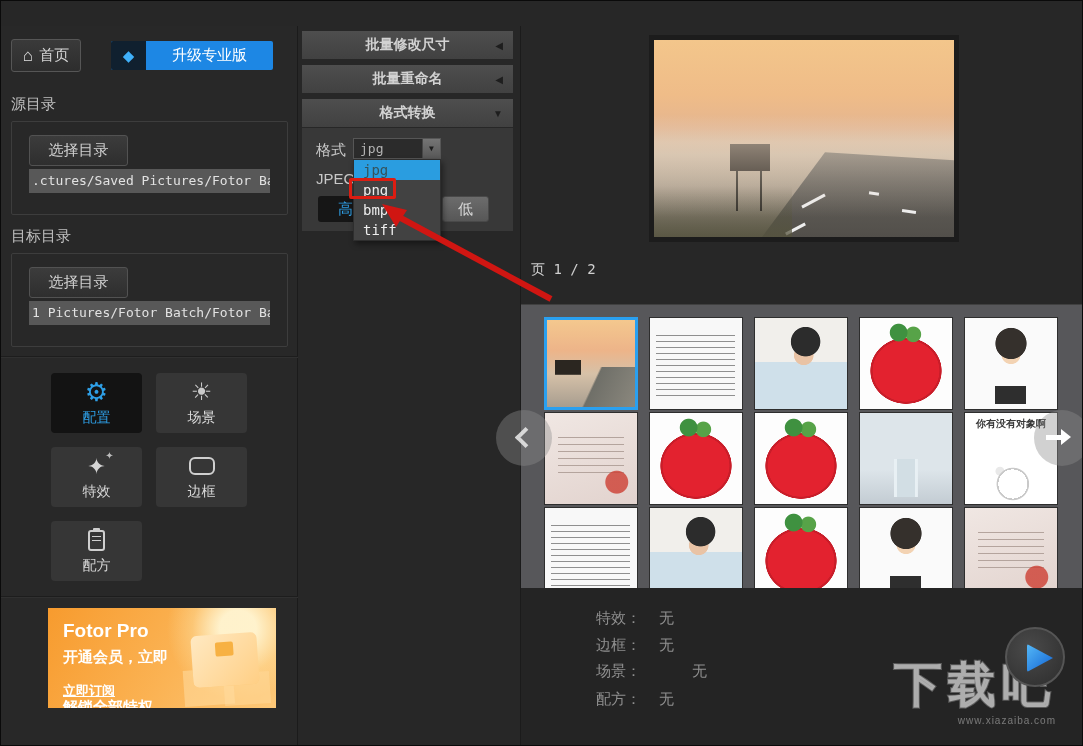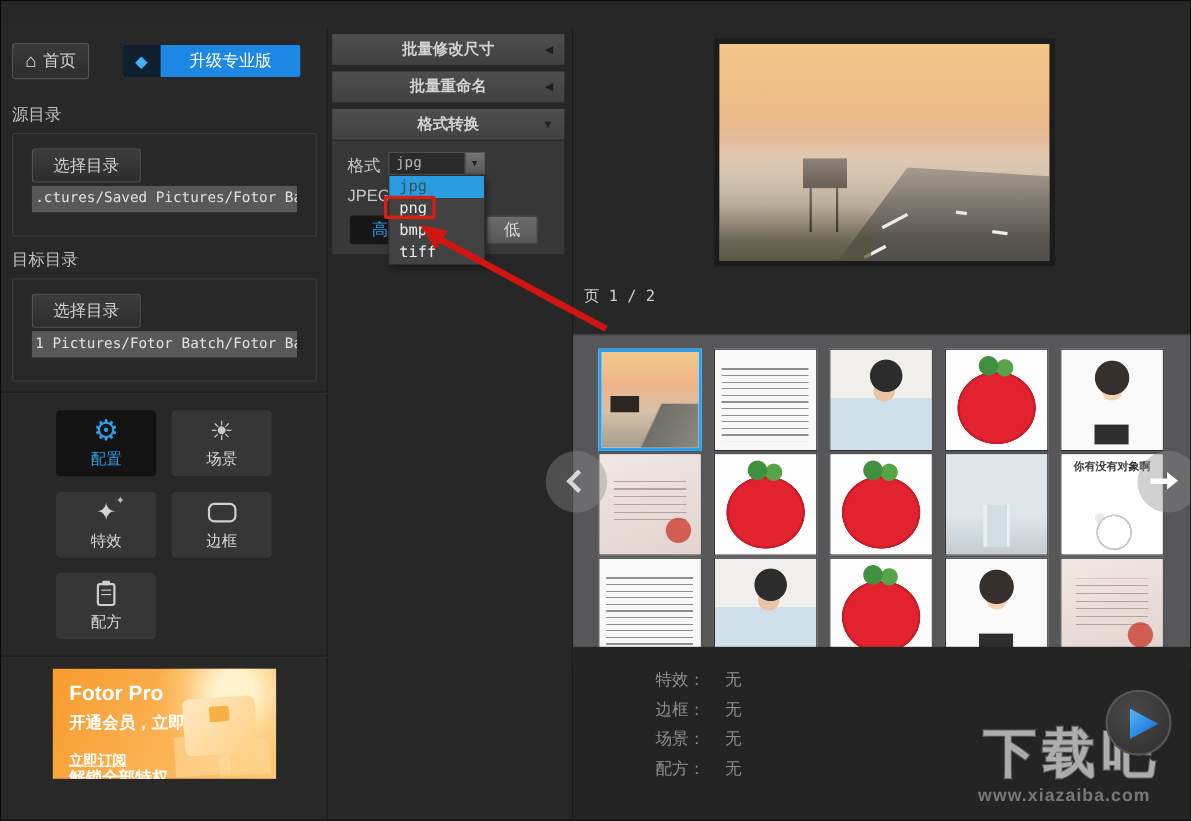--- a/index.html
+++ b/index.html
@@ -57,21 +57,21 @@
   .g-gear { font-size:26px; color:#2e9fe6; font-family:"DejaVu Sans",sans-serif; }
   .g-sun  { font-size:24px; color:#c9c9c9; font-family:"DejaVu Sans",sans-serif; }
   .g-spark { font-size:22px; color:#d5d5d5; position:relative; font-family:"DejaVu Sans",sans-serif; }
   .g-spark::after { content:"✦"; position:absolute; font-size:10px; right:-8px; top:-4px; color:#bdbdbd; }
   .g-frame { width:26px; height:18px; border:2px solid #cfcfcf; border-radius:6px; }
   .g-clip { position:relative; width:17px; height:21px; border:2px solid #cfcfcf; border-radius:3px; }
   .g-clip::before { content:""; position:absolute; left:3px; top:-4px; width:7px; height:4px; background:#cfcfcf; border-radius:1px; }
   .g-clip::after { content:""; position:absolute; left:2px; top:4px; width:9px; height:1.5px; background:#cfcfcf;
     box-shadow:0 4px 0 #cfcfcf; }
 
-  .banner { position:absolute; left:47px; top:582px; width:203px; height:100px; overflow:hidden;
+  .banner { position:absolute; left:47px; top:582px; width:228px; height:100px; overflow:hidden;
     background:linear-gradient(120deg,#f79b2e 0%,#fbb354 55%,#fdc878 100%); }
   .banner::before { content:""; position:absolute; right:-10px; top:-18px; width:120px; height:110px;
     background:radial-gradient(circle at 60% 35%, rgba(255,245,210,.95) 0 18%, rgba(255,235,180,.35) 45%, rgba(255,235,180,0) 70%); }
   .cube { position:absolute; right:18px; top:26px; width:66px; height:52px; border-radius:6px;
     background:linear-gradient(135deg,#ffe9c2,#ffcf85); transform:rotate(-4deg);
     box-shadow:-18px 26px 0 -8px rgba(255,220,160,.55), 20px 30px 0 -10px rgba(255,215,150,.6); }
   .cube::after { content:""; position:absolute; left:24px; top:8px; width:18px; height:14px;
     background:#f7b143; border-radius:2px; }
   .banner-title { position:absolute; left:15px; top:12px; font-size:19px; font-weight:bold; color:#fff; }
   .banner-line { position:absolute; left:15px; font-size:15px; font-weight:bold; color:#fff; }
@@ -178,21 +178,21 @@
   .status-row .val { margin-left:18px; }
 
   .play-btn { position:absolute; left:1004px; top:626px; width:60px; height:60px; border-radius:50%;
     background:radial-gradient(circle at 40% 35%, #4a4a4a, #343434 75%); border:2px solid #555; z-index:6; }
   .play-tri { position:absolute; left:20px; top:15px; width:26px; height:28px;
     background:linear-gradient(135deg,#55b9f7,#1162d3); clip-path:polygon(0 0,100% 50%,0 100%); border-radius:2px; }
 
   .watermark { position:absolute; left:893px; top:652px; z-index:5; pointer-events:none; }
   .wm-name { font-size:48px; font-weight:bold; color:rgba(255,255,255,.5); letter-spacing:6px;
     -webkit-text-stroke:2px rgba(255,255,255,.25); }
-  .wm-site { position:absolute; right:10px; top:62px; font-size:16px; color:rgba(255,255,255,.38); letter-spacing:1px;font-weight:bold; }
+  .wm-site { position:absolute; right:0; top:62px; font-size:10px; color:rgba(255,255,255,.38); letter-spacing:1px; }
 
   
   .anno-box { position:absolute; left:348px; top:177px; width:47px; height:21px;
     border:3px solid #dc1d12; border-radius:2px; z-index:60; }
   .anno-svg { position:absolute; left:0; top:0; width:1083px; height:746px; z-index:55; pointer-events:none; }
 </style>
 </head>
 <body>
 
 <div id="app">
@@ -375,21 +375,21 @@
 
   <div class="status-area">
     <div class="status-row" style="top:21px;">
       <span class="lbl">特效：</span>
         <span class="val">无</span>
     </div>
     <div class="status-row" style="top:48px;">
       <span class="lbl">边框：</span>
         <span class="val">无</span>
     </div>
-    <div class="status-row" style="top:74px;">
+    <div class="status-row" style="top:74px;gap:33px;">
       <span class="lbl">场景：</span>
         <span class="val">无</span>
     </div>
     <div class="status-row" style="top:102px;">
       <span class="lbl">配方：</span>
         <span class="val">无</span>
     </div>
   </div>
 
   <div class="play-btn">

